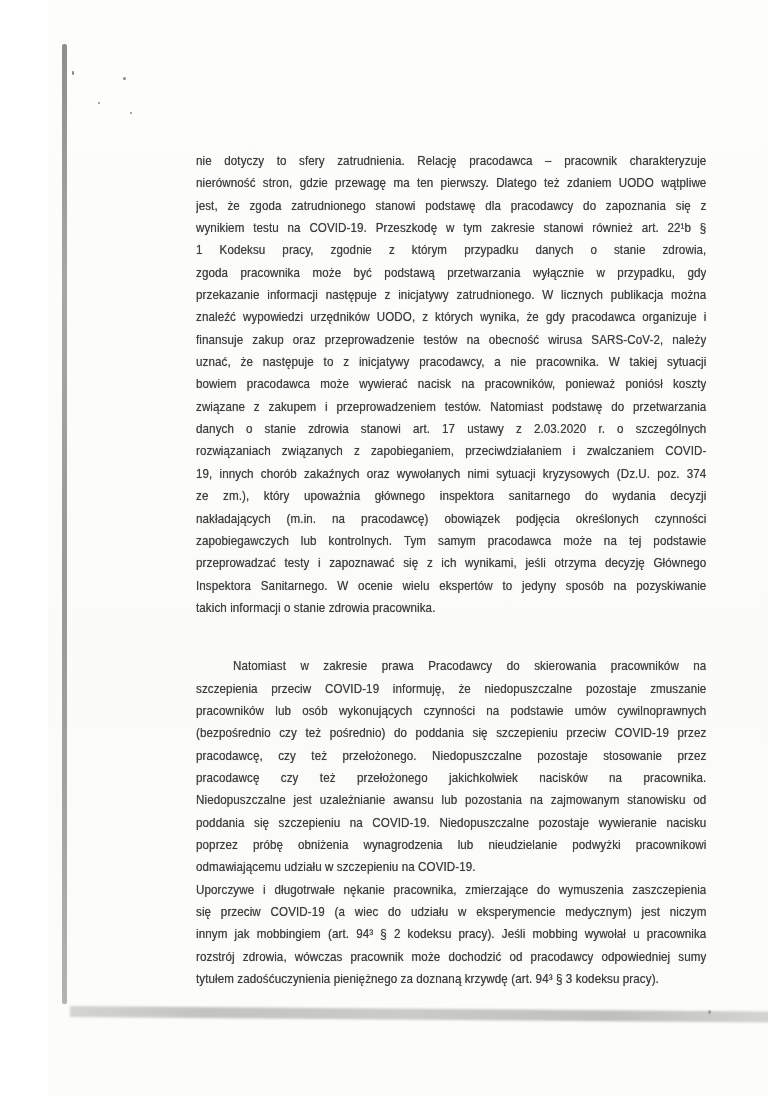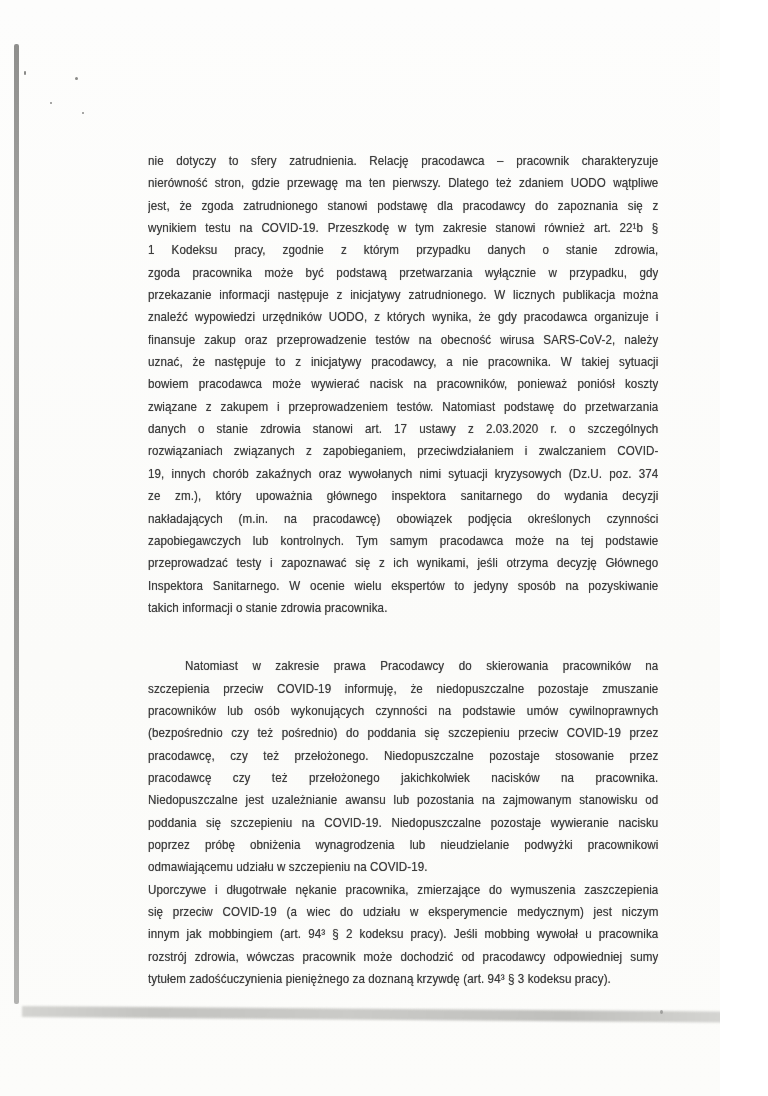--- a/index.html
+++ b/index.html
@@ -7,20 +7,21 @@
     padding: 0;
     background: #ffffff;
   }
   .page {
     position: relative;
     width: 720px;
     height: 1096px;
     overflow: hidden;
     background: linear-gradient(180deg, #fdfdfc 0%, #fbfbf9 60%, #fcfcfa 100%);
     font-family: "Liberation Sans", sans-serif;
+    margin-left: 48px;
   }
   
   .textblock {
     position: absolute;
     left: 148px;
     top: 150px;
     width: 580px;
     transform: scaleX(0.88);
     transform-origin: left top;
     color: #3d3d3d;

